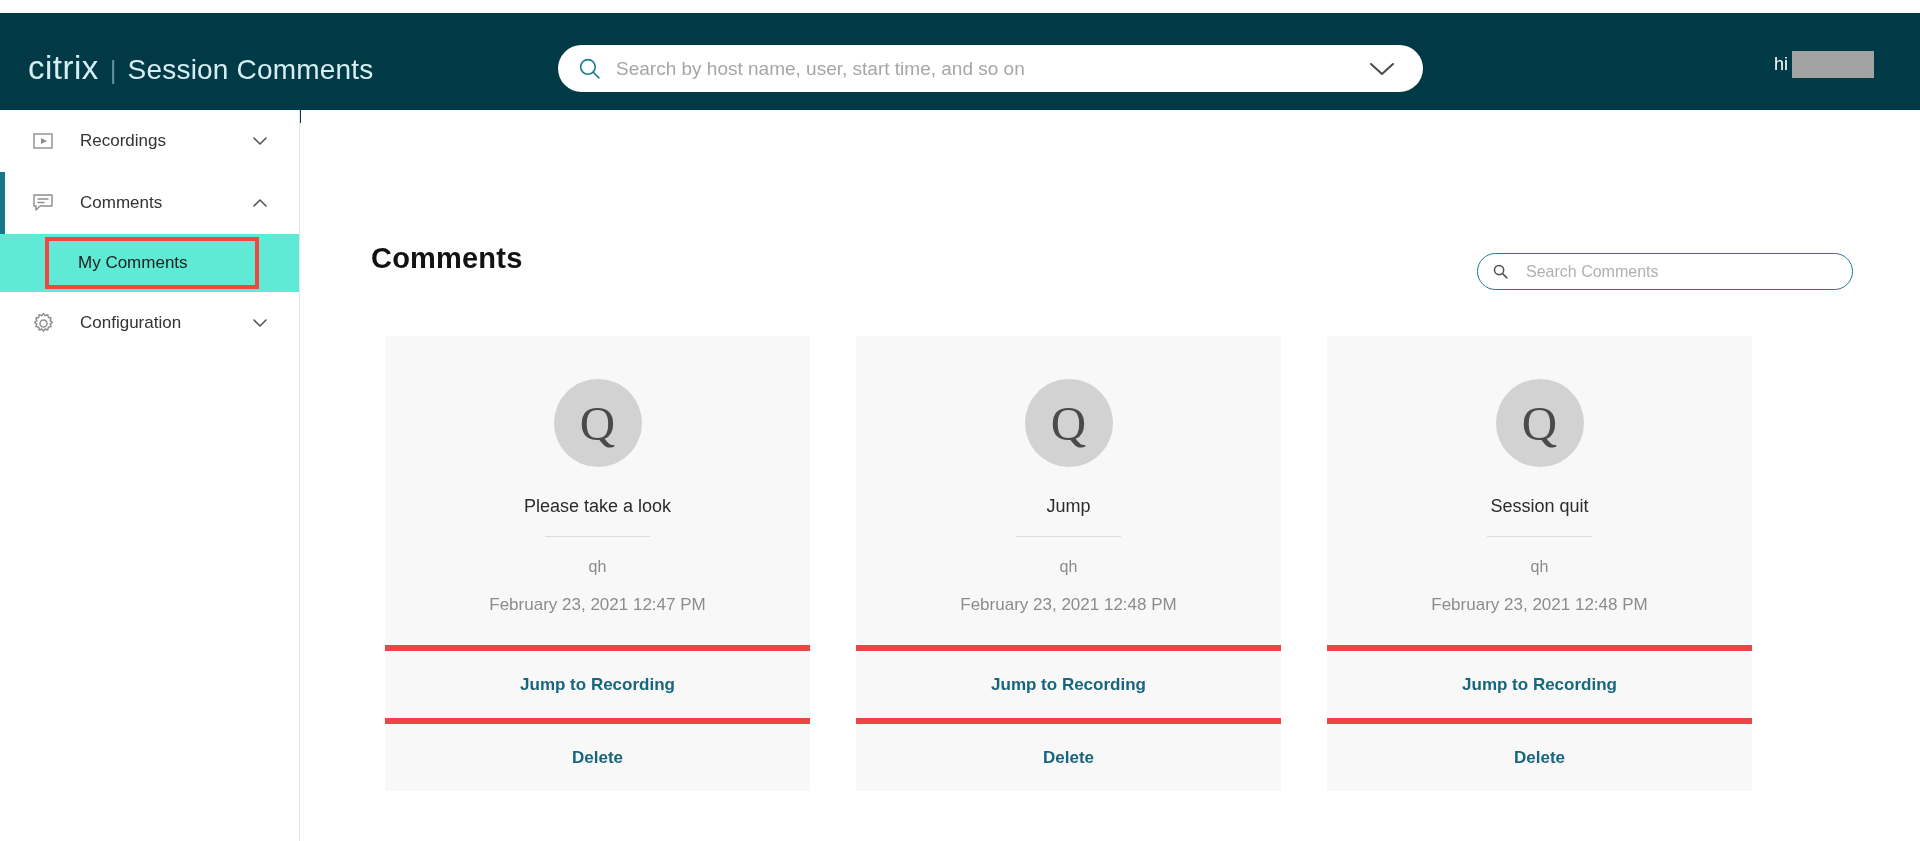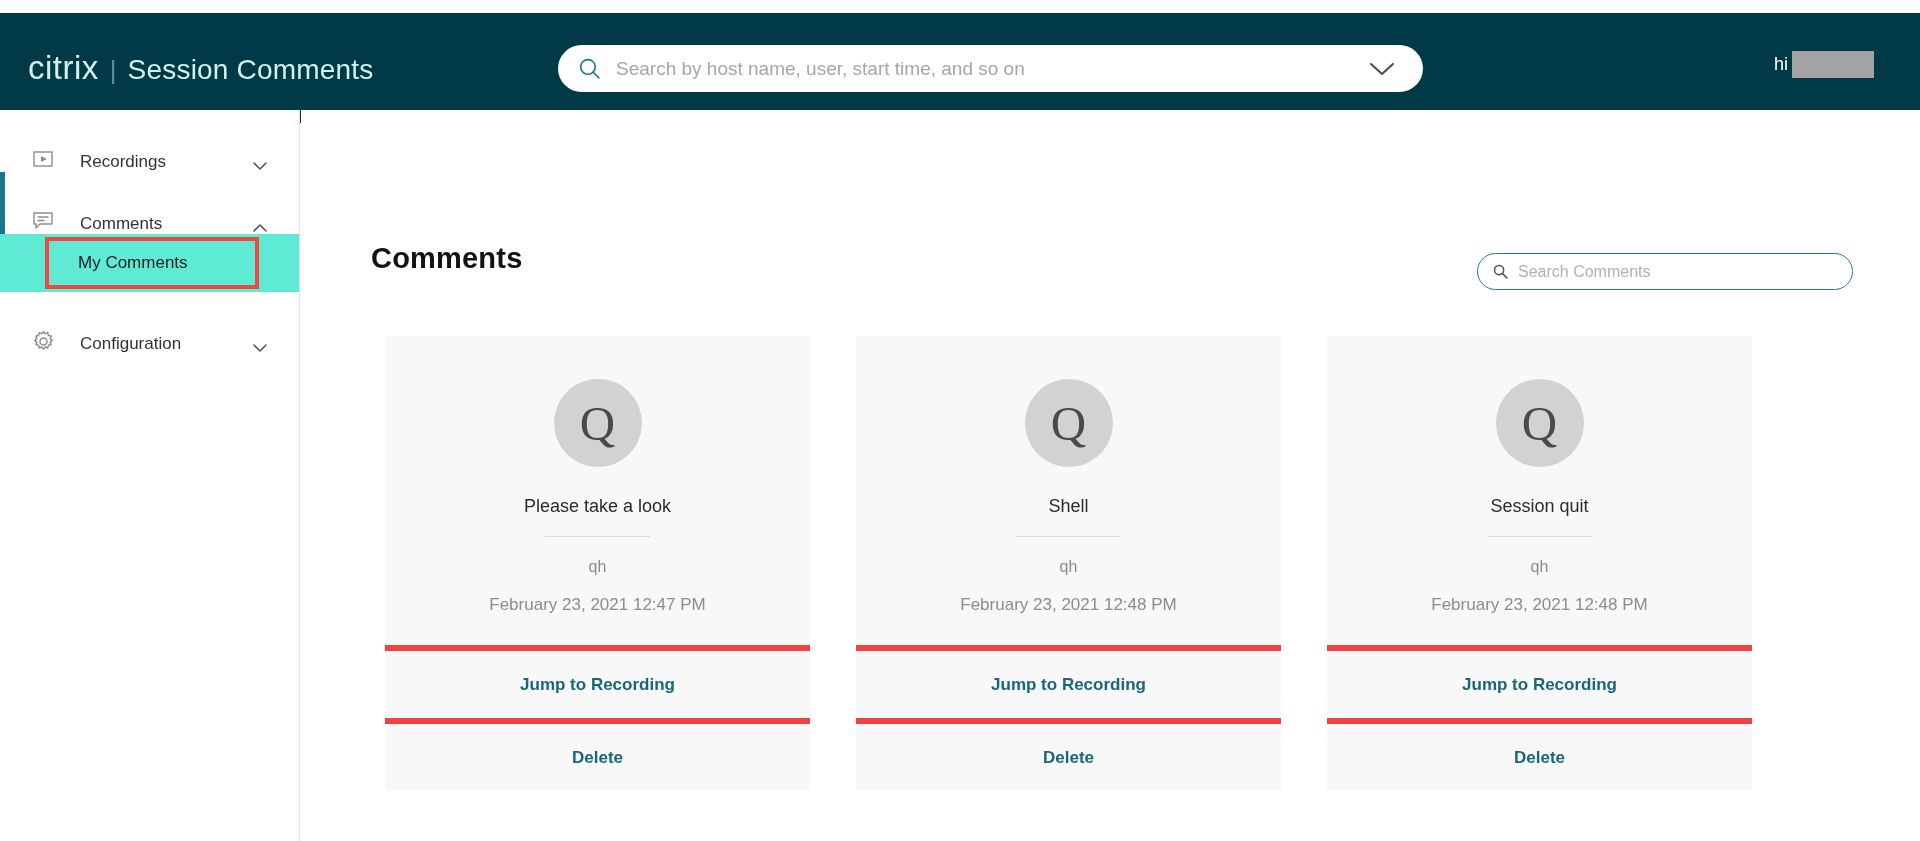--- a/index.html
+++ b/index.html
@@ -60,21 +60,21 @@
   
   .sidebar {
     position: absolute; top: 110px; left: 0;
     width: 300px; height: 731px;
     background: #ffffff;
     border-right: 1px solid #e3e3e3;
   }
   .nav-item {
     position: relative;
     height: 62px;
-    display: flex; align-items: flex-end;
+    display: flex; align-items: center;
     cursor: pointer;
     padding-left: 30px;
   }
   .nav-item .accent {
     position: absolute; left: 0; top: 0; width: 5px; height: 100%;
     background: #17788c; display: none;
   }
   .nav-item.active-parent .accent { display: block; }
   .nav-icon {
     width: 26px; height: 26px; flex: 0 0 26px;
@@ -117,21 +117,21 @@
     position: absolute; right: 67px; top: 143px;
     width: 376px; height: 37px;
     border: 1px solid #1d7d8e; border-radius: 20px;
     background: #fff;
     display: flex; align-items: center;
   }
   .cs-icon { margin-left: 14px; display: flex; align-items: center; }
   .cs-input {
     flex: 1; border: none; outline: none; background: transparent;
     font-family: "Liberation Sans", sans-serif;
-    font-size: 16px; color: #333; margin-left: 9px; margin-right: 10px;
+    font-size: 16px; color: #333; margin-left: 17px; margin-right: 10px;
   }
   .cs-input::placeholder { color: #b0b0b0; }
 
   .cards {
     position: absolute; left: 84px; top: 226px;
     display: flex; gap: 46px;
   }
   .card {
     width: 425px;
     background: #f8f8f8;
@@ -283,21 +283,21 @@
         <div class="card-author">qh</div>
         <div class="card-date">February 23, 2021 12:47 PM</div>
       </div>
       <div class="card-action">Jump to Recording</div>
       <div class="card-action">Delete</div>
     </div>
 
     <div class="card">
       <div class="card-body">
         <div class="avatar">Q</div>
-        <div class="card-title">Shell</div>
+        <div class="card-title">Jump</div>
         <div class="card-divider"></div>
         <div class="card-author">qh</div>
         <div class="card-date">February 23, 2021 12:48 PM</div>
       </div>
       <div class="card-action">Jump to Recording</div>
       <div class="card-action">Delete</div>
     </div>
 
     <div class="card">
       <div class="card-body">

